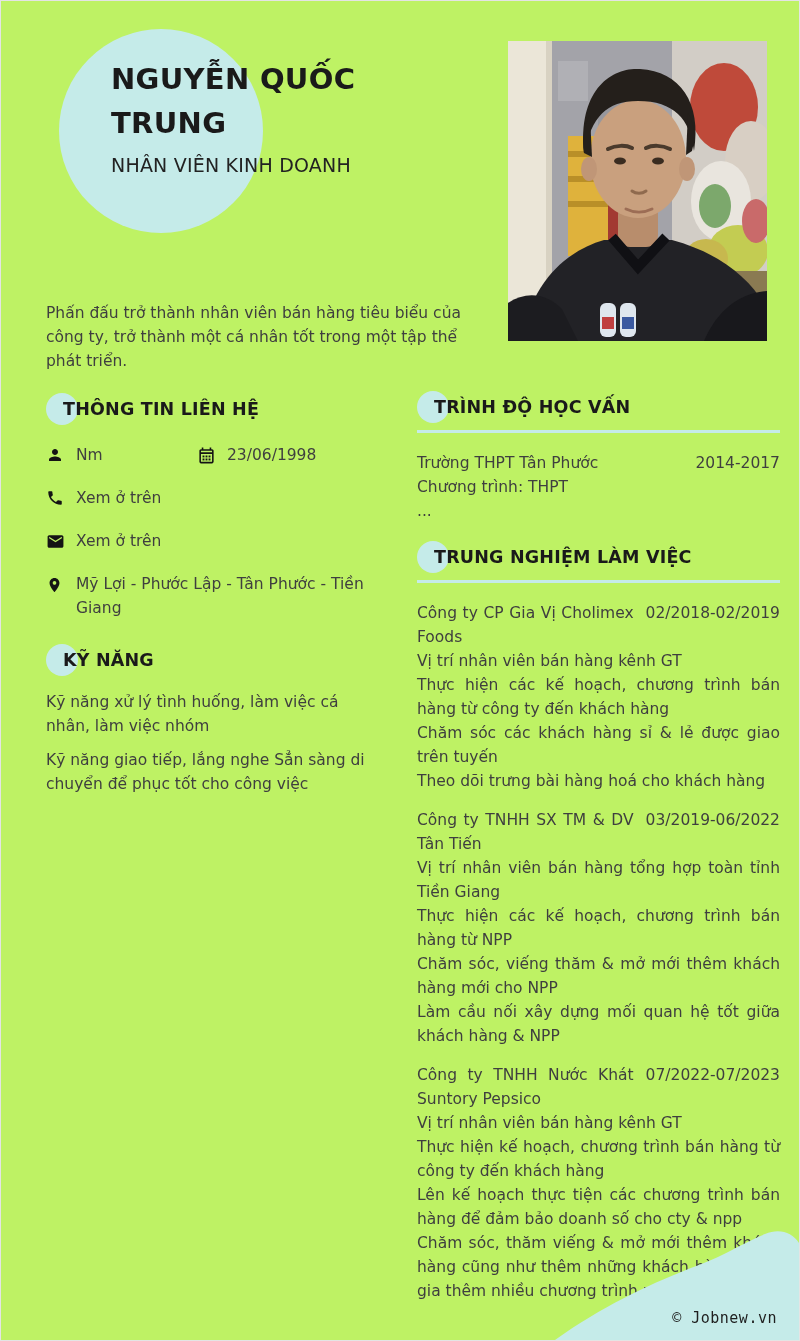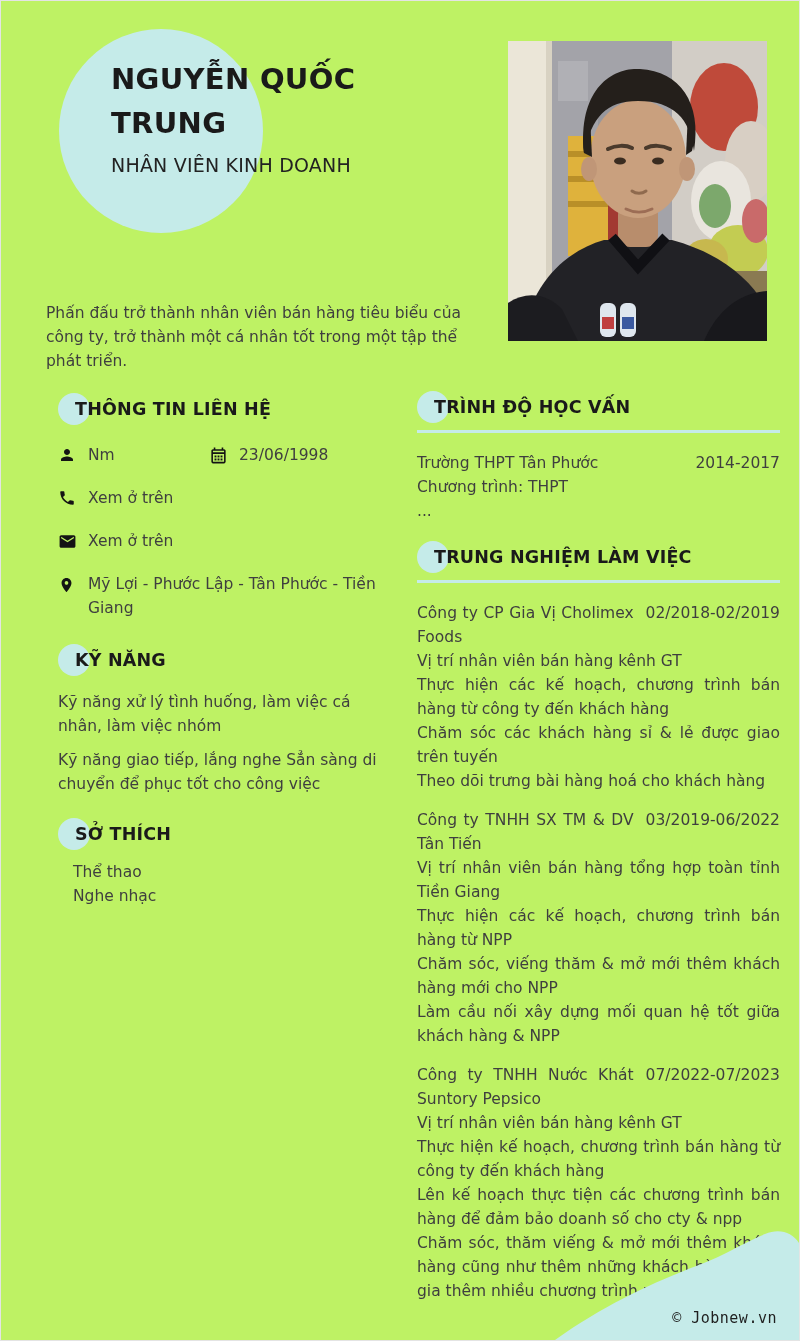--- a/index.html
+++ b/index.html
@@ -35,21 +35,21 @@
   }
   .photo svg{display:block;width:100%;height:100%;}
 
   
   .objective{
     position:absolute;left:45px;top:300px;width:434px;
     font-size:15.5px;line-height:24px;text-align:left;color:var(--body);
   }
 
   
-  .left-col{position:absolute;left:57px;top:392px;width:333px;}
+  .left-col{position:absolute;left:45px;top:392px;width:333px;}
   .right-col{position:absolute;left:416px;top:390px;width:363px;}
 
   
   .sec-h{
     position:relative;font-size:17.5px;font-weight:700;color:var(--ink);
     line-height:32px;letter-spacing:.2px;
   }
   .sec-h .dot{
     position:absolute;left:0;top:50%;transform:translateY(-50%);
     width:32px;height:32px;border-radius:50%;background:var(--accent);
@@ -230,30 +230,20 @@
 
     <section class="skills-block">
       <h2 class="sec-h">
         <i class="dot"></i>
         <span class="txt">KỸ NĂNG</span>
       </h2>
       <p>Kỹ năng xử lý tình huống, làm việc cá nhân, làm việc nhóm</p>
       <p>Kỹ năng giao tiếp, lắng nghe Sẳn sàng di chuyển để phục tốt cho công việc</p>
     </section>
 
-    <section class="hobby-block">
-      <h2 class="sec-h">
-        <i class="dot"></i>
-        <span class="txt">SỞ THÍCH</span>
-      </h2>
-      <ul class="hobby-list">
-        <li>Thể thao</li>
-        <li>Nghe nhạc</li>
-      </ul>
-    </section>
 
   </aside>
 
   <main class="right-col">
 
     <section>
       <h2 class="sec-h">
         <i class="dot"></i>
         <span class="txt">TRÌNH ĐỘ HỌC VẤN</span>
       </h2>

